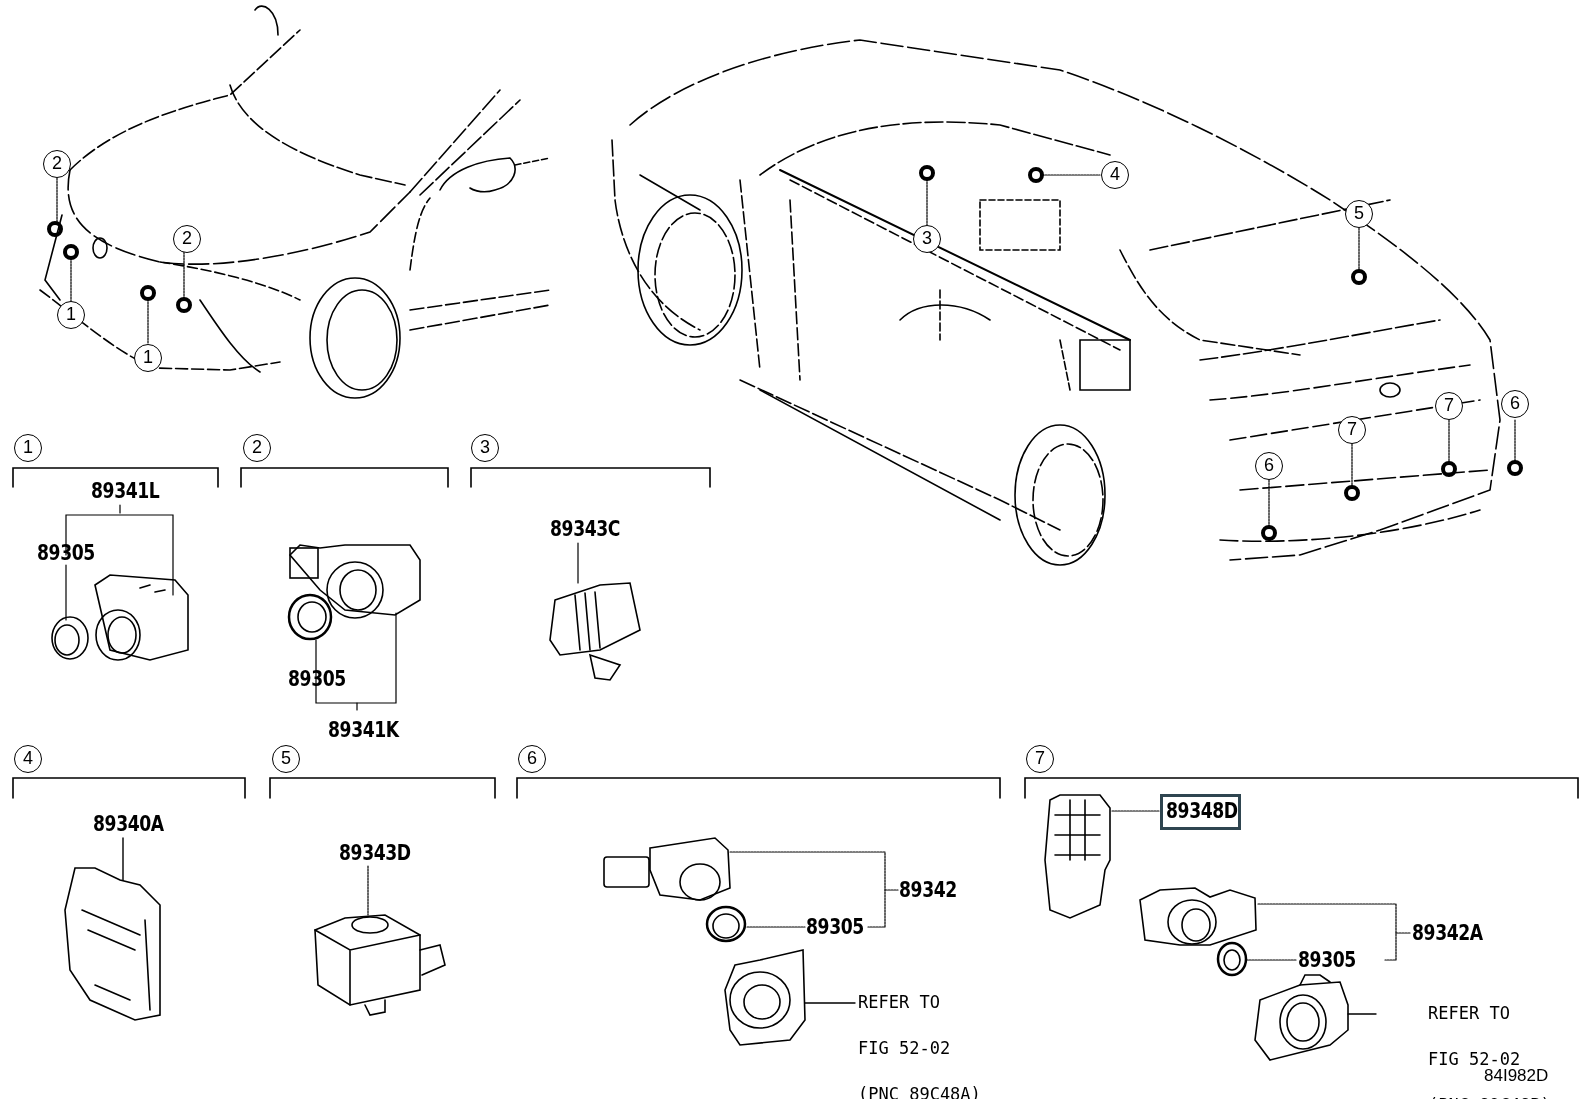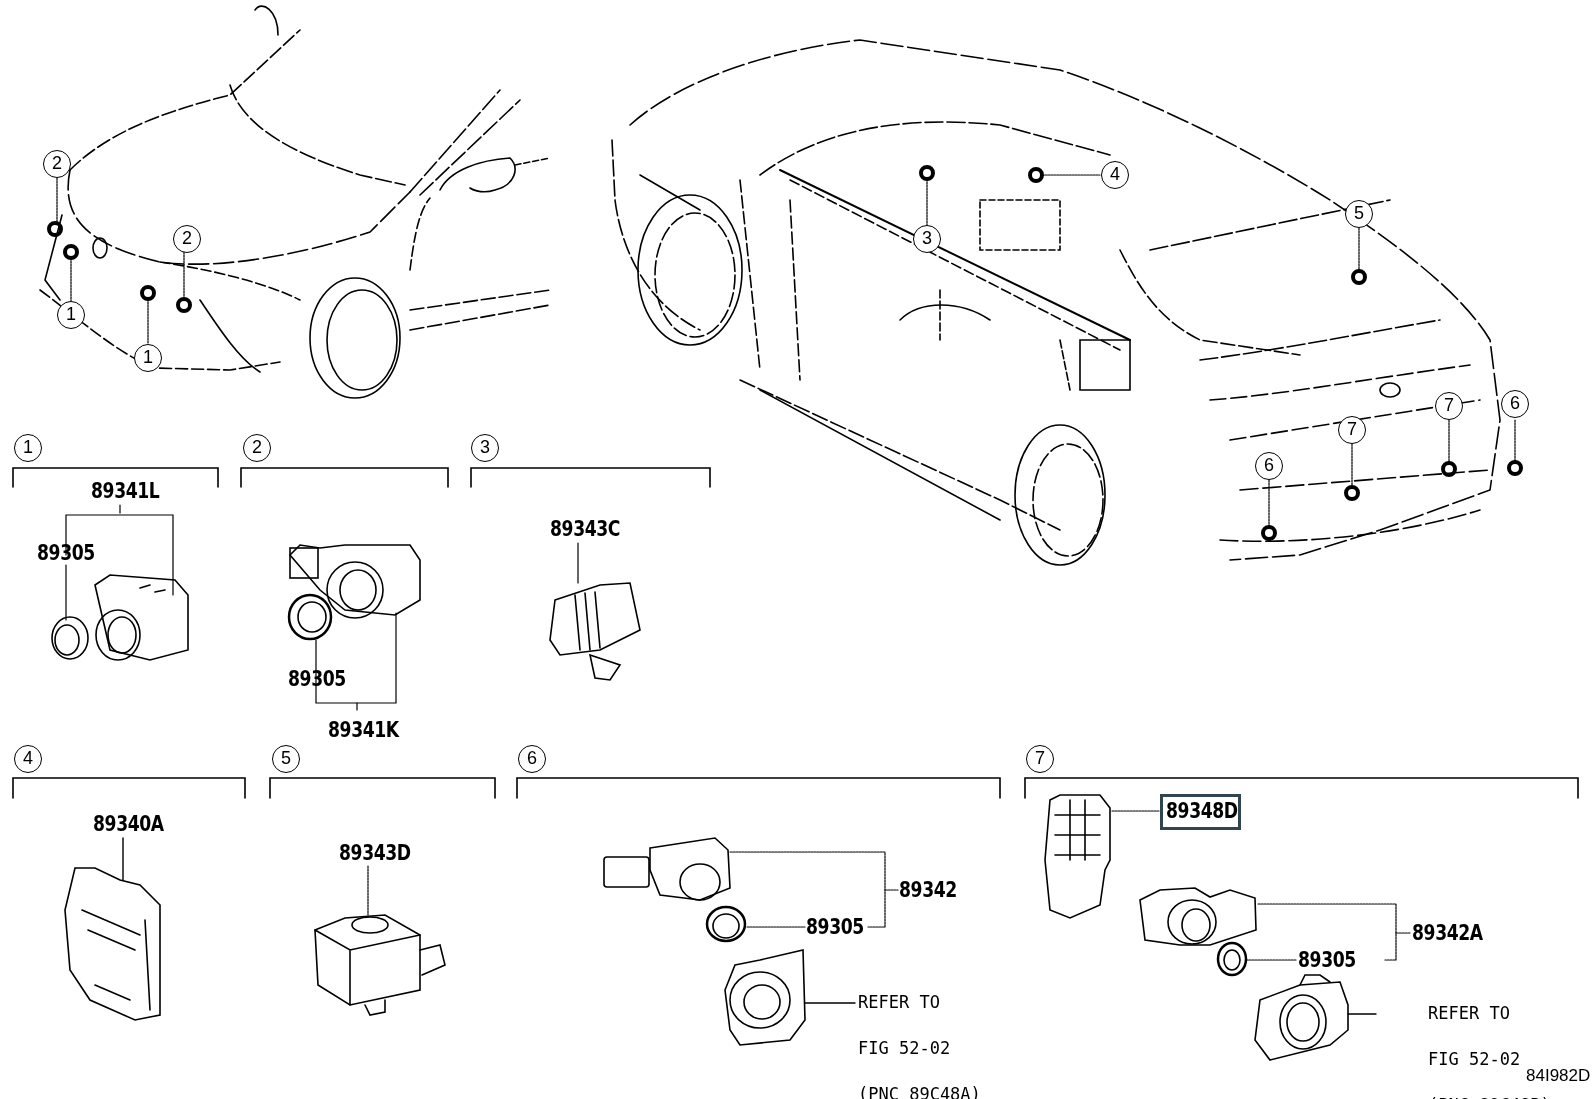--- a/index.html
+++ b/index.html
@@ -8,21 +8,21 @@
   svg.base { position:absolute; left:0; top:0; }
   .lbl { position:absolute; font-family:"DejaVu Sans","Liberation Sans",sans-serif;
          font-weight:bold; font-size:21px; letter-spacing:-0.5px; color:#000; white-space:nowrap;
          transform:scaleX(0.82); transform-origin:left top; }
   .mono { position:absolute; font-family:"DejaVu Sans Mono","Liberation Mono",monospace;
           font-size:17px; line-height:23px; white-space:pre; color:#000; }
   .circ { position:absolute; width:28px; height:28px; border:1.6px solid #000; border-radius:50%;
           background:#fff; box-sizing:border-box; text-align:center; line-height:25px;
           font-family:"Liberation Sans",sans-serif; font-size:18px; color:#000; }
   .hl { position:absolute; border:3px solid #2f4550; box-sizing:border-box; }
-  .fig-id { position:absolute; font-family:"Liberation Sans",sans-serif; font-size:17px; color:#000;margin-left:42px; }
+  .fig-id { position:absolute; font-family:"Liberation Sans",sans-serif; font-size:17px; color:#000; }
 </style>
 </head>
 <body>
 
 <svg class="base" width="1592" height="1099" viewBox="0 0 1592 1099">
   <g fill="none" stroke="#000" stroke-width="1.6" stroke-linecap="round">
 
     <g>
       <path d="M70,170 C110,130 170,110 230,95 L300,30" stroke-dasharray="14 4"></path>
       <path d="M230,85 C240,120 280,150 360,175 L405,185" stroke-dasharray="16 4"></path>

